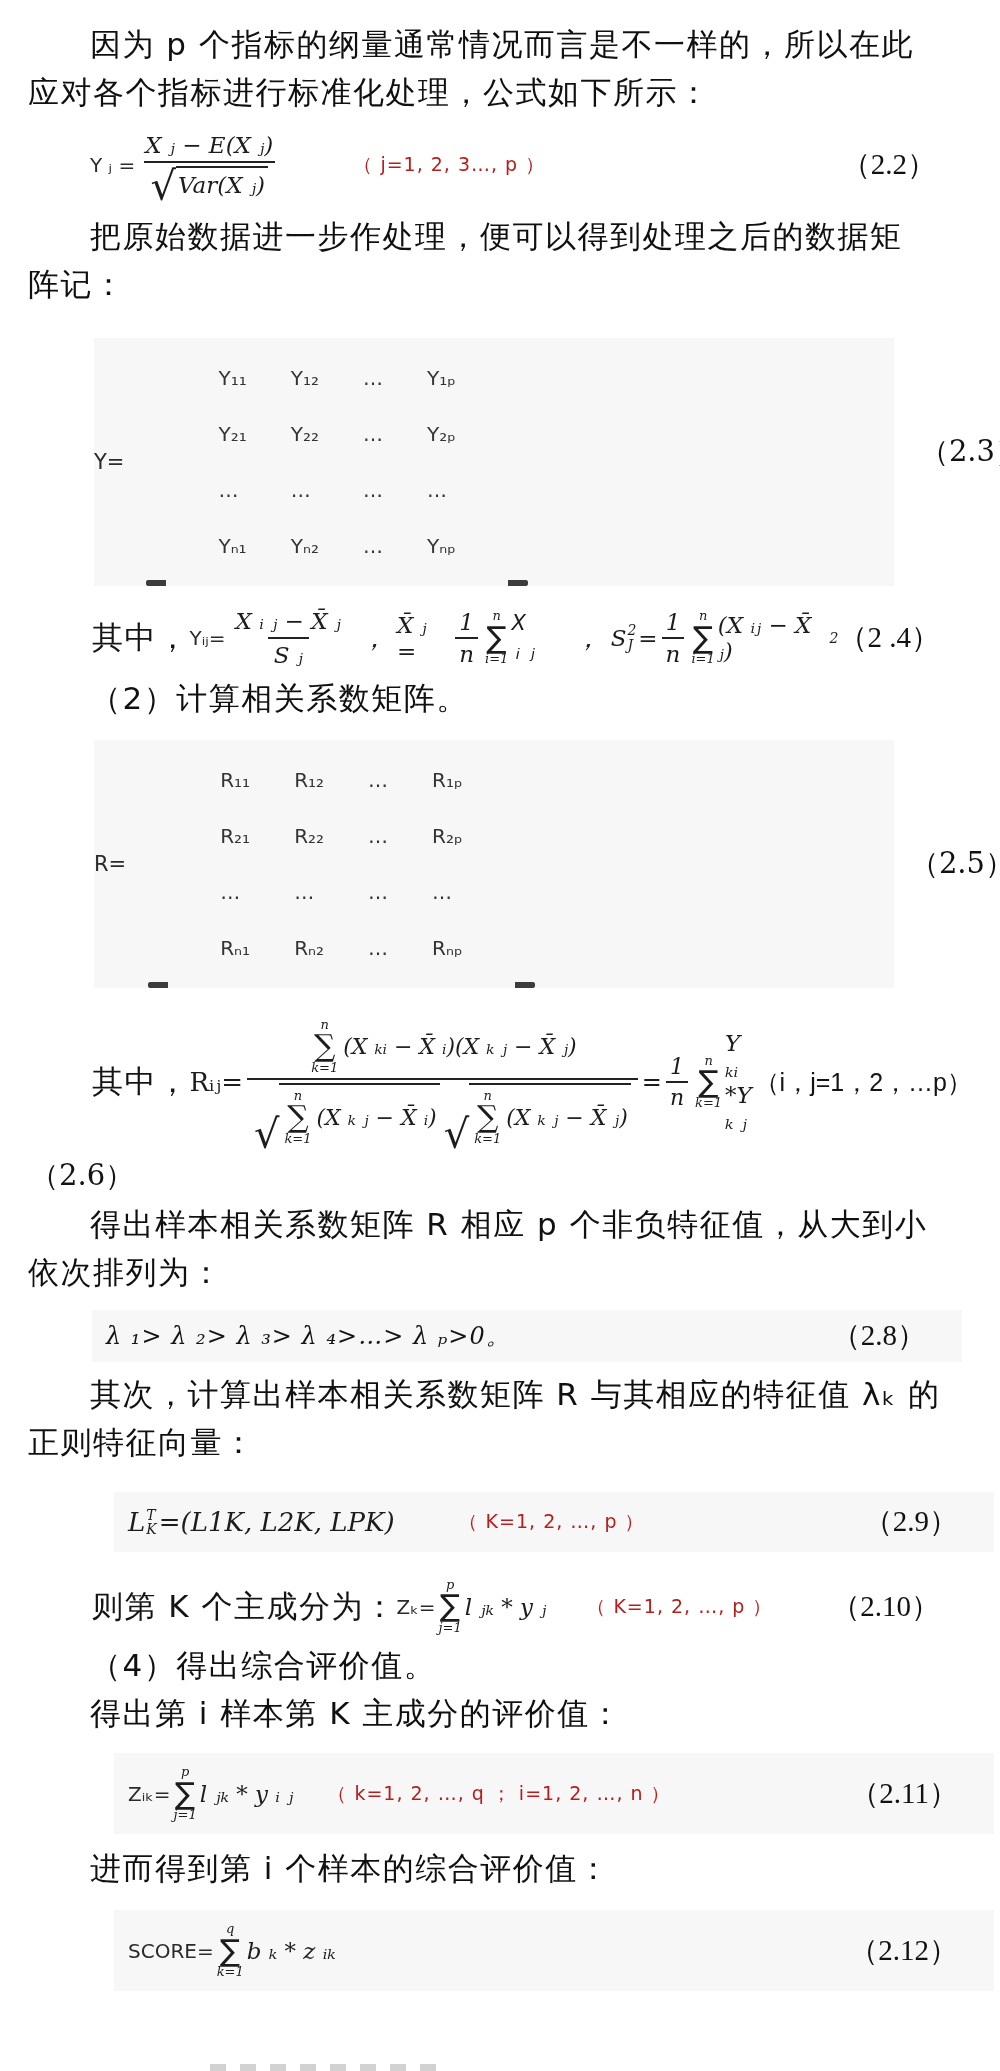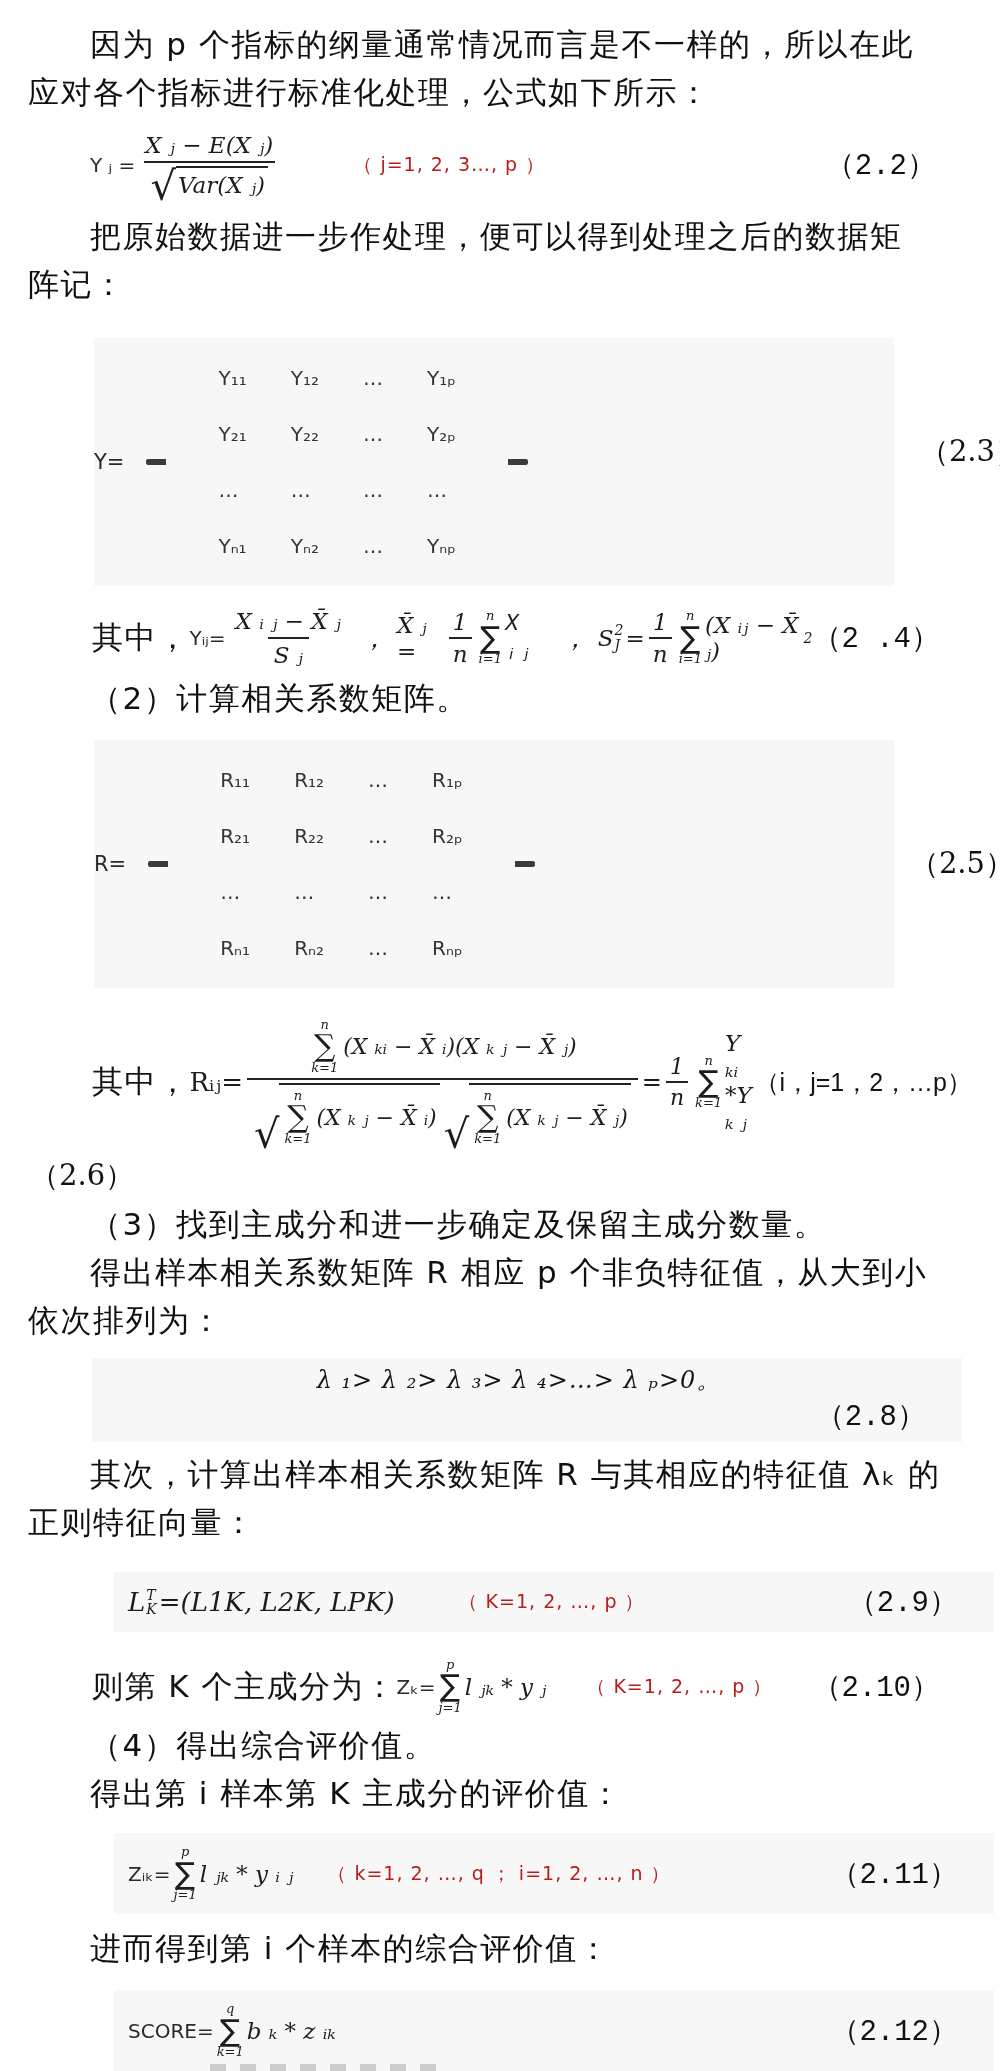--- a/index.html
+++ b/index.html
@@ -10,21 +10,21 @@
   }
   .page{padding:20px 28px 0 28px;box-sizing:border-box;}
 
   
   .para{font-size:31px;line-height:48px;letter-spacing:1.5px;color:#101010;}
   .indent{text-indent:2em;}
 
   
   .eqrow{display:flex;align-items:center;}
   .eqtag{
-    font-family:Liberation Mono, monospace;
+    font-family:Liberation Serif, serif;
     font-size:29px;color:#111;margin-left:auto;white-space:nowrap;padding-right:6px;
   }
   .math{font-family:"DejaVu Serif","Liberation Serif",serif;font-style:italic;color:#1c1c1c;}
   .roman{font-style:normal;}
   .flhs{font-size:20px;color:#2a2a2a;white-space:nowrap;}
   .fcond{font-size:19px;color:#b91c1c;white-space:nowrap;letter-spacing:1px;}
   .graybox{background:#f7f7f7;}
 
   
   .frac{display:inline-flex;flex-direction:column;align-items:center;vertical-align:middle;margin:0 4px;}
@@ -45,38 +45,38 @@
 
   
   .supsub{display:inline-flex;flex-direction:column;align-items:flex-start;line-height:1.05;vertical-align:-8px;margin:0 2px 0 1px;}
   .ss-t{font-size:14px;}
   .ss-b{font-size:14px;}
   sub.bsub{font-size:14px;font-style:italic;}
 
   
   .matrix-block{position:relative;display:flex;align-items:center;margin-left:66px;}
   .mat-lhs{font-size:21px;color:#2a2a2a;margin-right:22px;}
-  .matrix-inner{display:flex;align-items:center;}
+  .matrix-inner{display:flex;align-items:flex-end;}
   .bracket{width:17px;}
   .bracket-l{border-left:3px solid #3c3c3c;border-top:3px solid #3c3c3c;border-bottom:3px solid #3c3c3c;border-radius:18px 0 0 18px;}
   .bracket-r{border-right:3px solid #3c3c3c;border-top:3px solid #3c3c3c;border-bottom:3px solid #3c3c3c;border-radius:0 18px 18px 0;}
   .matrix-grid{display:grid;grid-template-columns:repeat(4,auto);column-gap:44px;row-gap:32px;padding:28px 52px;font-size:20px;color:#333;}
   .mat-tag{position:absolute;font-family:"DejaVu Serif","Liberation Serif",serif;font-size:29px;color:#111;right:148px;top:38%;}
 
   
   .eq22{margin:16px 0 14px 62px;padding-right:30px;}
   .eq22 .fcond{margin-left:70px;}
   .eq24{margin:22px 0 6px 64px;padding-right:26px;}
   .eq24 .sep{font-size:26px;margin:0 10px;}
   .heading{margin-top:4px;}
   .eq26{margin:30px 0 0 64px;}
   .eq26 .fnum,.eq26 .fden{font-size:22px;}
   .eq26-cond{font-family:Liberation Sans, sans-serif;font-size:25px;font-style:normal;white-space:nowrap;margin-left:2px;}
   .tag26{font-family:"DejaVu Serif","Liberation Serif",serif;font-size:29px;margin:10px 0 4px 2px;}
-  .eq28{margin:14px 0 8px 64px;padding:6px 30px 6px 14px;width:870px;box-sizing:border-box;flex-direction:column;}
+  .eq28{margin:14px 0 8px 64px;padding:6px 30px 6px 14px;width:870px;box-sizing:border-box;}
   .eq28-body{font-family:"DejaVu Serif","Liberation Serif",serif;font-style:italic;font-size:24px;letter-spacing:1px;}
   .eq29{margin:26px 0 10px 86px;padding:10px 30px 10px 14px;}
   .eq29 .math{font-size:26px;}
   .eq29 .fcond{margin-left:64px;}
   .eq210{margin:26px 0 6px 64px;padding-right:26px;}
   .eq210 .fcond{margin-left:40px;}
   .eq211{margin:16px 0 10px 86px;padding:12px 30px 12px 14px;}
   .eq211 .fcond{margin-left:34px;}
   .eq212{margin:18px 0 10px 86px;padding:12px 30px 12px 14px;}
   .cn{font-size:31px;letter-spacing:1.5px;white-space:nowrap;}
@@ -251,21 +251,20 @@
     <span class="sum">
       <span class="sum-lim">n</span>
       <span class="sum-sig">∑</span>
       <span class="sum-lim">k=1</span>
     </span>
     <span class="math" style="font-size:23px;">Y ₖᵢ *Y ₖ ⱼ</span>
     <span class="eq26-cond">（i，j=1，2，…p）</span>
   </div>
   <div class="tag26">（2.6）</div>
 
-  <div class="para indent heading">（3）找到主成分和进一步确定及保留主成分数量。</div>
   <div class="para indent">得出样本相关系数矩阵 R 相应 p 个非负特征值，从大到小</div>
   <div class="para">依次排列为：</div>
 
   <div class="eqrow eq28 graybox">
     <span class="eq28-body">λ ₁&gt; λ ₂&gt; λ ₃&gt; λ ₄&gt;…&gt; λ ₚ&gt;0。</span>
     <span class="eqtag">（2.8）</span>
   </div>
 
   <div class="para indent">其次，计算出样本相关系数矩阵 R 与其相应的特征值 λₖ 的</div>
   <div class="para">正则特征向量：</div>

